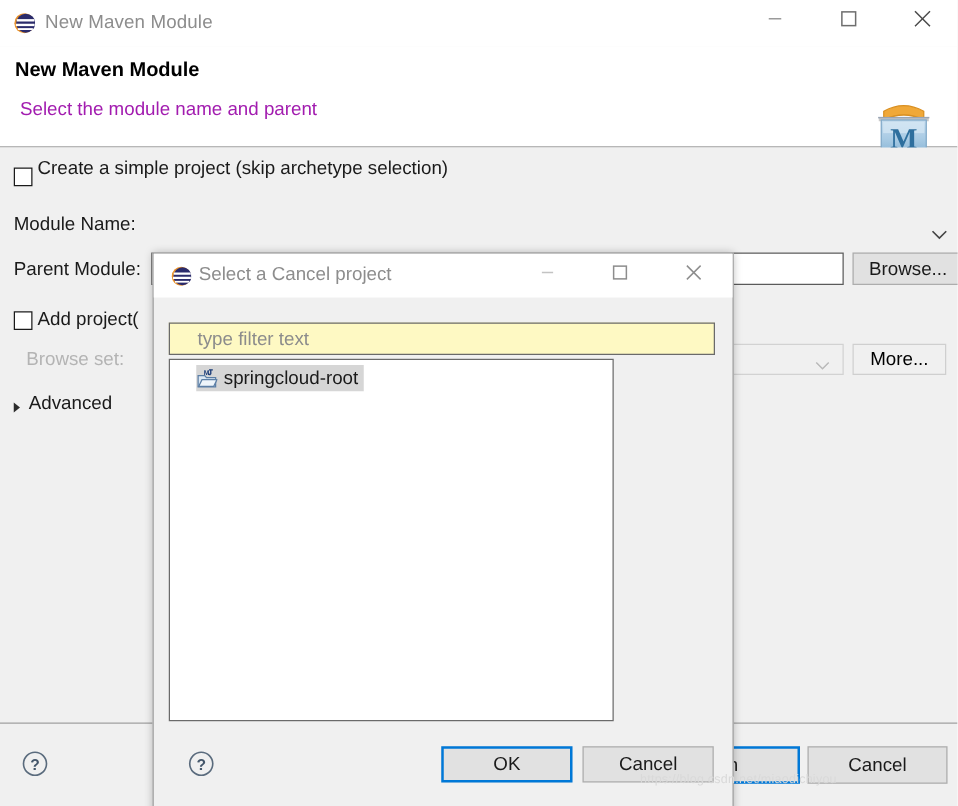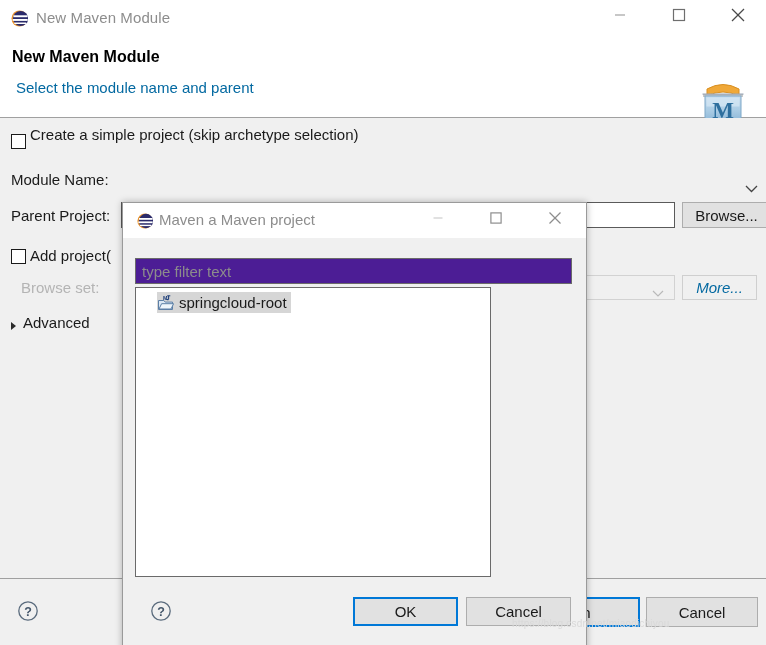--- a/index.html
+++ b/index.html
@@ -67,21 +67,21 @@
     left: 12px; top: 11px;
     font-size: 16px;
     font-weight: bold;
     color: #000000;
     white-space: nowrap;
   }
   .wiz-header-sub {
     position: absolute;
     left: 16px; top: 42px;
     font-size: 15px;
-    color: #0369a1;
+    color: #a21caf;
     white-space: nowrap;
   }
   .maven-banner {
     position: absolute;
     left: 694px; top: 40px;
     width: 58px; height: 52px;
   }
 
   
   .wiz-body {
@@ -130,21 +130,21 @@
     border: 1px solid #adadad;
     box-sizing: border-box;
     font-size: 15px;
     color: #1a1a1a;
     display: flex;
     align-items: center;
     justify-content: center;
     cursor: default;
     white-space: nowrap;
   }
-  .btn.disabled { color: #0369a1; background:#f0f0f0; border-color:#cfcfcf;font-style:italic;}
+  .btn.disabled { color: #000000; background:#f0f0f0; border-color:#cfcfcf;}
   .btn.focus {
     border: 2px solid #0078d7;
     background: #e1e1e1;
   }
 
   .disabled-combo {
     position: absolute;
     background: #f0f0f0;
     border: 1px solid #d2d2d2;
     box-sizing: border-box;
@@ -205,26 +205,26 @@
     top: 1px;
     width: 44px; height: 28px;
     cursor: default;
   }
   .dlg-win-btn svg { position:absolute; left:50%; top:50%; transform:translate(-50%,-50%); }
 
   .dlg-filter {
     position: absolute;
     left: 12px; top: 55px;
     width: 437px; height: 26px;
-    background: #4c1d95;
+    background: #fef9c3;
     border: 1px solid #6a6a6a;
     box-sizing: border-box;
     display: flex;
     align-items: center;
-    padding-left: 6px;
+    padding-left: 22px;
     font-size: 15px;
     color: #8c8c8c;
   }
   .dlg-tree {
     position: absolute;
     left: 12px; top: 84px;
     width: 356px; height: 290px;
     background: #ffffff;
     border: 1px solid #6a6a6a;
     box-sizing: border-box;
@@ -319,21 +319,21 @@
     <div class="chk-box" style="left:11px; top:16px;"></div>
     <div class="row-label" style="left:30px; top:8px;">Create a simple project (skip archetype selection)</div>
 
     <div class="row-label" style="left:11px; top:53px;">Module Name:</div>
     <span class="combo-arrow" style="right:8px; top:62px; transform:none; position:absolute;">
       <svg width="13" height="8" viewBox="0 0 13 8">
           <polyline points="1,1 6.5,6.5 12,1" fill="none" stroke="#444" stroke-width="1.3"></polyline>
         </svg>
     </span>
 
-    <div class="row-label" style="left:11px; top:89px;">Parent Project:</div>
+    <div class="row-label" style="left:11px; top:89px;">Parent Module:</div>
     <div class="txt-field" style="left:121px; top:84px; width:554px; height:26px;"></div>
     <div class="btn" style="left:682px; top:84px; width:89px; height:26px;">Browse...</div>
 
     <div class="chk-box" style="left:11px; top:131px;"></div>
     <div class="row-label" style="left:30px; top:129px;">Add project(</div>
 
     <div class="row-label disabled" style="left:21px; top:161px;">Browse set:</div>
     <div class="disabled-combo" style="left:480px; top:157px; width:195px; height:25px;">
       <span style="position:absolute; right:10px; top:8px;">
         <svg width="12" height="7" viewBox="0 0 12 7">
@@ -366,21 +366,21 @@
   <div class="dlg-titlebar">
     <span class="dlg-title-icon">
       <svg width="16" height="16" viewBox="0 0 16 16">
         <circle cx="8" cy="8" r="7.6" fill="#e8922c"></circle>
         <circle cx="9" cy="8" r="7.2" fill="#2b2b6b"></circle>
         <rect x="2.0" y="5.0" width="13.6" height="1.8" fill="#ffffff"></rect>
         <rect x="1.4" y="8.4" width="14.3" height="1.8" fill="#ffffff"></rect>
         <rect x="3.0" y="11.7" width="11.3" height="1.4" fill="#ffffff"></rect>
       </svg>
     </span>
-    <span class="dlg-title-text">Maven a Maven project</span>
+    <span class="dlg-title-text">Select a Cancel project</span>
 
     <div class="dlg-win-btn" style="left:293px;">
       <svg width="11" height="11" viewBox="0 0 11 11">
           <line x1="1" y1="5.5" x2="10" y2="5.5" stroke="#c3c3c3" stroke-width="1.1"></line>
         </svg>
     </div>
     <div class="dlg-win-btn" style="left:351px;">
       <svg width="13" height="13" viewBox="0 0 13 13">
           <rect x="1.4" y="1.4" width="10.2" height="10.2" fill="none" stroke="#8d8d8d" stroke-width="1.2"></rect>
         </svg>

